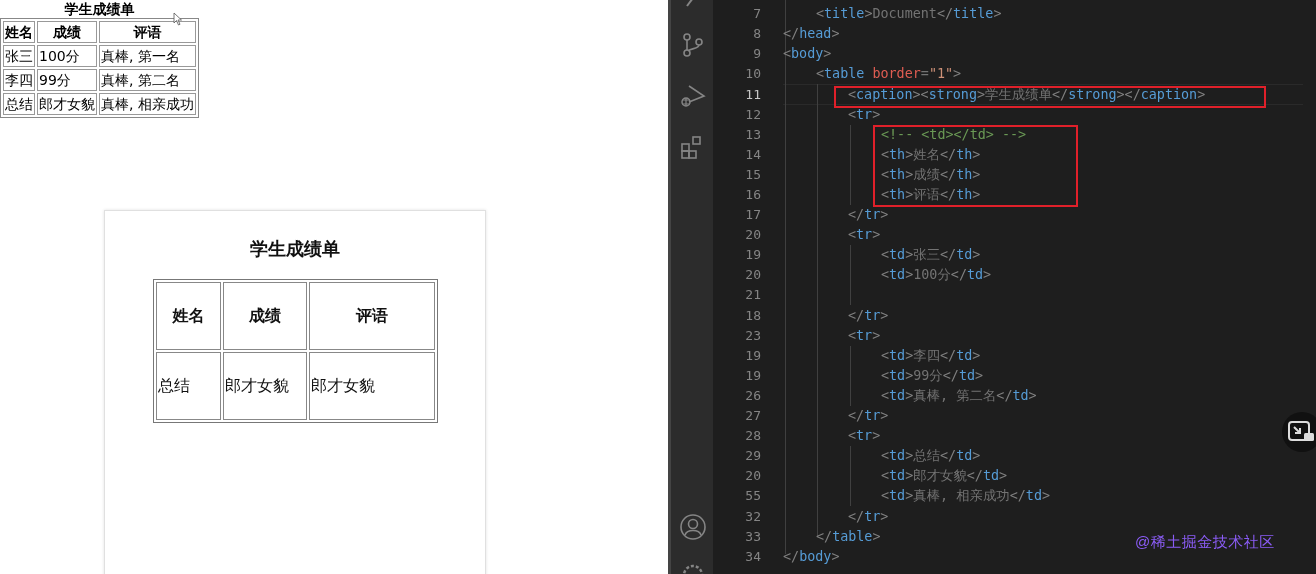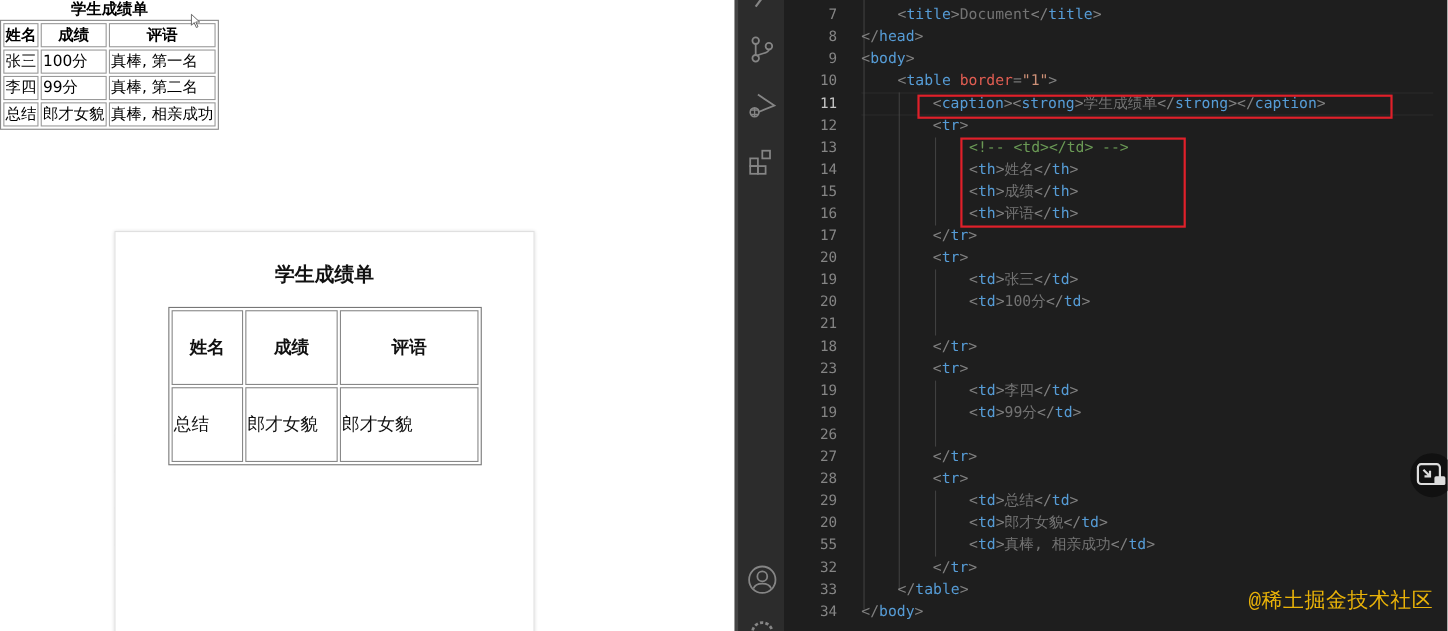--- a/index.html
+++ b/index.html
@@ -35,21 +35,21 @@
   .cur-line { position:absolute; left:115px; top:84px; width:520px; height:21px; border-top:1px solid #2a2a2a; border-bottom:1px solid #2a2a2a; }
   .t-br { color:#808080; }
   .t-tag { color:#569cd6; }
   .t-attrr { color:#e05d52; }
   .t-str { color:#ce9178; }
   .t-txt { color:#737373; }
   .t-com { color:#6a9955; }
   .guide { position:absolute; width:1px; background:#404040; }
   .hl-box { position:absolute; border:2px solid #e0202a; }
   .pip-btn { position:absolute; left:614px; top:412px; width:40px; height:40px; border-radius:50%; background:#111; }
-  .watermark { position:absolute; left:467px; top:533px; font-size:19px; color:#eab308; font-family:Liberation Mono, monospace; letter-spacing:0.5px; }
+  .watermark { position:absolute; left:467px; top:533px; font-size:15px; color:#8b5cf6; font-family:Liberation Sans, sans-serif; letter-spacing:0.5px; }
 </style>
 </head>
 <body>
 
 <div class="browser">
   <table class="small-table">
     <caption>学生成绩单</caption>
     <tbody>
         <tr>
       <th>姓名</th>
@@ -185,20 +185,21 @@
     <div class="cl" style="top:165px;left:98px"><span class="t-br">&lt;</span><span class="t-tag">th</span><span class="t-br">&gt;</span><span class="t-txt">成绩</span><span class="t-br">&lt;/</span><span class="t-tag">th</span><span class="t-br">&gt;</span></div>
     <div class="cl" style="top:185px;left:98px"><span class="t-br">&lt;</span><span class="t-tag">th</span><span class="t-br">&gt;</span><span class="t-txt">评语</span><span class="t-br">&lt;/</span><span class="t-tag">th</span><span class="t-br">&gt;</span></div>
     <div class="cl" style="top:205px;left:65px"><span class="t-br">&lt;/</span><span class="t-tag">tr</span><span class="t-br">&gt;</span></div>
     <div class="cl" style="top:225px;left:65px"><span class="t-br">&lt;</span><span class="t-tag">tr</span><span class="t-br">&gt;</span></div>
     <div class="cl" style="top:245px;left:98px"><span class="t-br">&lt;</span><span class="t-tag">td</span><span class="t-br">&gt;</span><span class="t-txt">张三</span><span class="t-br">&lt;/</span><span class="t-tag">td</span><span class="t-br">&gt;</span></div>
     <div class="cl" style="top:265px;left:98px"><span class="t-br">&lt;</span><span class="t-tag">td</span><span class="t-br">&gt;</span><span class="t-txt">100分</span><span class="t-br">&lt;/</span><span class="t-tag">td</span><span class="t-br">&gt;</span></div>
     <div class="cl" style="top:306px;left:65px"><span class="t-br">&lt;/</span><span class="t-tag">tr</span><span class="t-br">&gt;</span></div>
     <div class="cl" style="top:326px;left:65px"><span class="t-br">&lt;</span><span class="t-tag">tr</span><span class="t-br">&gt;</span></div>
     <div class="cl" style="top:346px;left:98px"><span class="t-br">&lt;</span><span class="t-tag">td</span><span class="t-br">&gt;</span><span class="t-txt">李四</span><span class="t-br">&lt;/</span><span class="t-tag">td</span><span class="t-br">&gt;</span></div>
     <div class="cl" style="top:366px;left:98px"><span class="t-br">&lt;</span><span class="t-tag">td</span><span class="t-br">&gt;</span><span class="t-txt">99分</span><span class="t-br">&lt;/</span><span class="t-tag">td</span><span class="t-br">&gt;</span></div>
+    <div class="cl" style="top:386px;left:98px"><span class="t-br">&lt;</span><span class="t-tag">td</span><span class="t-br">&gt;</span><span class="t-txt">真棒, 第二名</span><span class="t-br">&lt;/</span><span class="t-tag">td</span><span class="t-br">&gt;</span></div>
     <div class="cl" style="top:406px;left:65px"><span class="t-br">&lt;/</span><span class="t-tag">tr</span><span class="t-br">&gt;</span></div>
     <div class="cl" style="top:426px;left:65px"><span class="t-br">&lt;</span><span class="t-tag">tr</span><span class="t-br">&gt;</span></div>
     <div class="cl" style="top:446px;left:98px"><span class="t-br">&lt;</span><span class="t-tag">td</span><span class="t-br">&gt;</span><span class="t-txt">总结</span><span class="t-br">&lt;/</span><span class="t-tag">td</span><span class="t-br">&gt;</span></div>
     <div class="cl" style="top:466px;left:98px"><span class="t-br">&lt;</span><span class="t-tag">td</span><span class="t-br">&gt;</span><span class="t-txt">郎才女貌</span><span class="t-br">&lt;/</span><span class="t-tag">td</span><span class="t-br">&gt;</span></div>
     <div class="cl" style="top:486px;left:98px"><span class="t-br">&lt;</span><span class="t-tag">td</span><span class="t-br">&gt;</span><span class="t-txt">真棒, 相亲成功</span><span class="t-br">&lt;/</span><span class="t-tag">td</span><span class="t-br">&gt;</span></div>
     <div class="cl" style="top:507px;left:65px"><span class="t-br">&lt;/</span><span class="t-tag">tr</span><span class="t-br">&gt;</span></div>
     <div class="cl" style="top:527px;left:33px"><span class="t-br">&lt;/</span><span class="t-tag">table</span><span class="t-br">&gt;</span></div>
     <div class="cl" style="top:547px;left:0px"><span class="t-br">&lt;/</span><span class="t-tag">body</span><span class="t-br">&gt;</span></div>
   </div>
 

